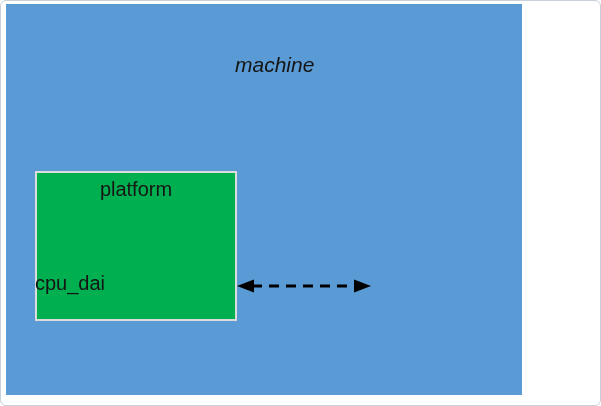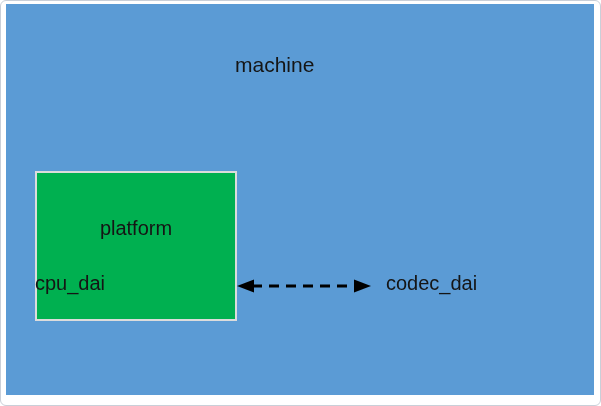--- a/index.html
+++ b/index.html
@@ -23,23 +23,24 @@
     height: 406px;
     background: var(--page-bg);
     border: 1px solid var(--page-border);
     border-radius: 6px;
     overflow: hidden;
   }
   .machine-box {
     position: absolute;
     left: 5px;
     top: 3px;
-    width: 588px;
+    width: 516px;
     height: 391px;
     background: var(--machine-bg);
+    font-style: italic;
   }
   .label {
     position: absolute;
     color: var(--text);
     font-size: 20px;
     line-height: 24px;
     white-space: nowrap;
   }
   .machine-label {
     left: 229px;
@@ -66,21 +67,20 @@
   }
   .node-title {
     position: absolute;
     left: 0;
     right: 0;
     top: 4px;
     text-align: center;
     color: var(--text);
     font-size: 20px;
     line-height: 24px;
-    margin-top: 39px;
   }
   .cpu-dai-label {
     left: 34px;
     width: 188px;
     top: 270px;
     text-align: left;
   }
   .codec-dai-label {
     left: 385px;
     top: 270px;
@@ -106,21 +106,20 @@
     <div class="label machine-label">machine</div>
   </div>
 
   <div class="node-box platform-box">
     <div class="node-title">platform</div>
   </div>
 
   <div class="label cpu-dai-label">cpu_dai</div>
 
 
-  <div class="label codec-dai-label">codec_dai</div>
 
   <div class="dai-link">
     <svg width="134" height="16" viewBox="0 0 134 16">
       <polygon points="0,8 17,1.5 17,14.5"></polygon>
       <line x1="15" y1="8" x2="119" y2="8" stroke-width="3" stroke-dasharray="10 7"></line>
       <polygon points="134,8 117,1.5 117,14.5"></polygon>
     </svg>
   </div>
 
 </div>

